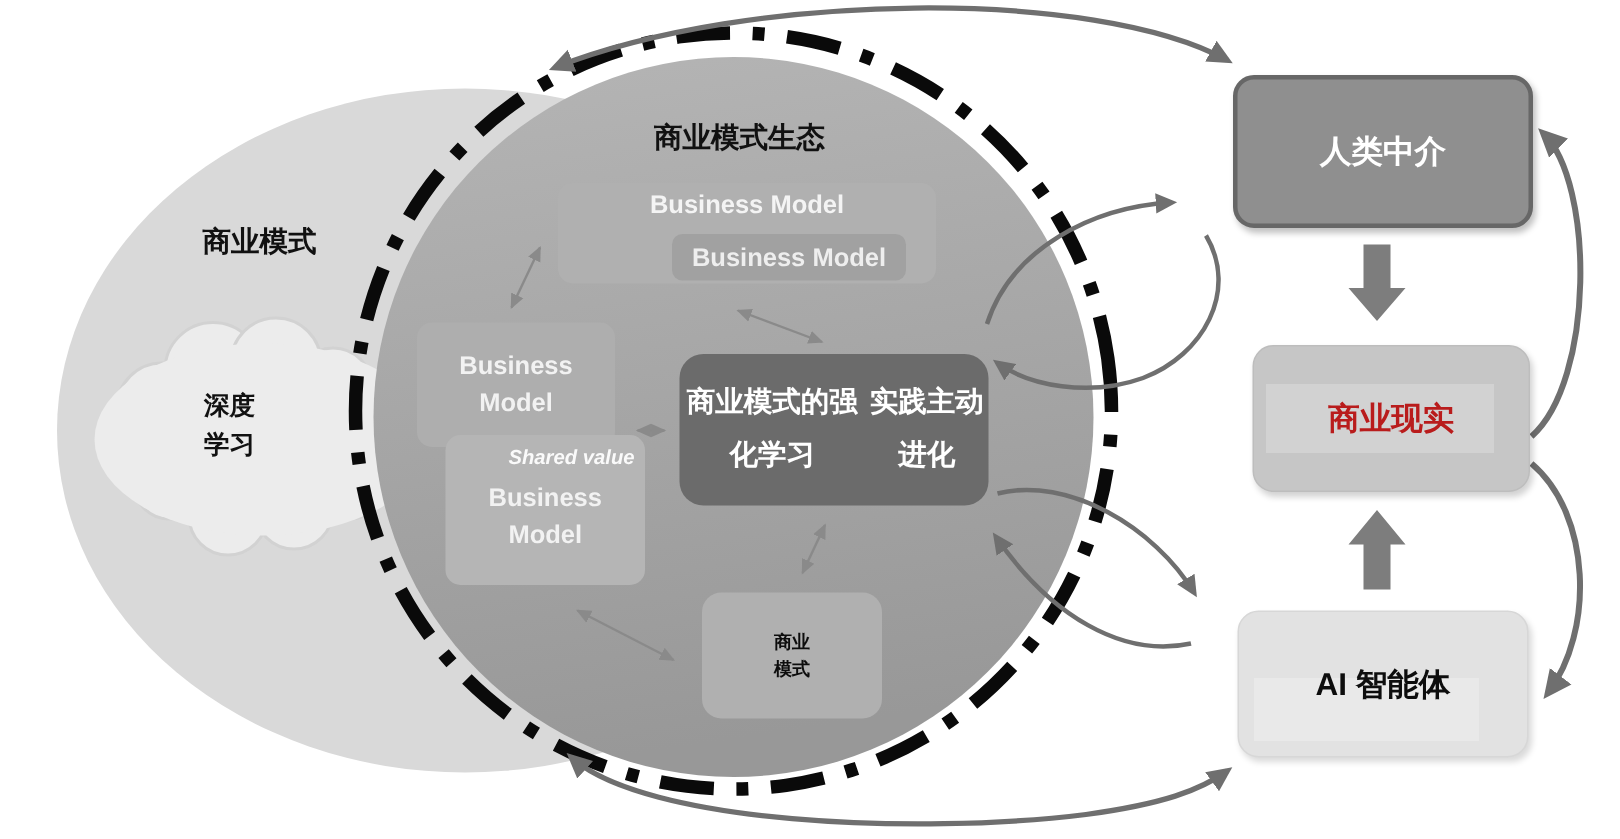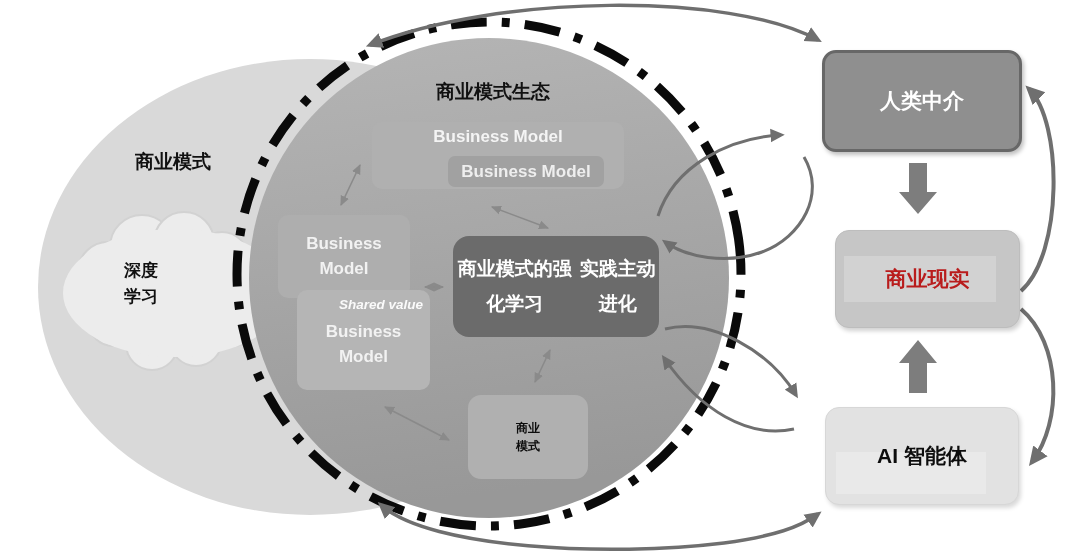--- a/index.html
+++ b/index.html
@@ -9,21 +9,21 @@
   }
   .canvas svg.bg{position:absolute;left:0;top:0;width:1080px;height:559px;}
   .abs{position:absolute;}
   .lbl{color:#111;font-weight:bold;text-align:center;}
   .lbl .ln{display:block;}
   
   .eco-title{left:398px;top:79px;width:190px;font-size:19px;}
   
   .left-title{left:68px;top:148px;width:210px;font-size:19px;line-height:1.45;}
   
-  .cloud-text{left:93px;top:258px;width:96px;font-size:17px;line-height:1.55;}
+  .cloud-text{left:105px;top:258px;width:96px;font-size:17px;line-height:1.55;}
   
   .node{position:absolute;border-radius:10px;}
   .bm-top{left:372px;top:122px;width:252px;height:67px;background:#b0b0b0;}
   .bm-top .t{display:block;text-align:center;color:#f4f4f4;font-weight:bold;font-size:17px;margin-top:5px;}
   .bm-top-nested{position:absolute;left:76px;top:34px;width:156px;height:31px;background:#a1a1a1;border-radius:7px;
     display:flex;align-items:center;justify-content:center;color:#eeeeee;font-weight:bold;font-size:17px;}
   .bm-left{left:278px;top:215px;width:132px;height:83px;background:#aeaeae;
     display:flex;flex-direction:column;align-items:center;justify-content:center;
     color:#f2f2f2;font-weight:bold;font-size:17px;line-height:1.45;}
   .bm-shared{left:297px;top:290px;width:133px;height:100px;background:#b5b5b5;

